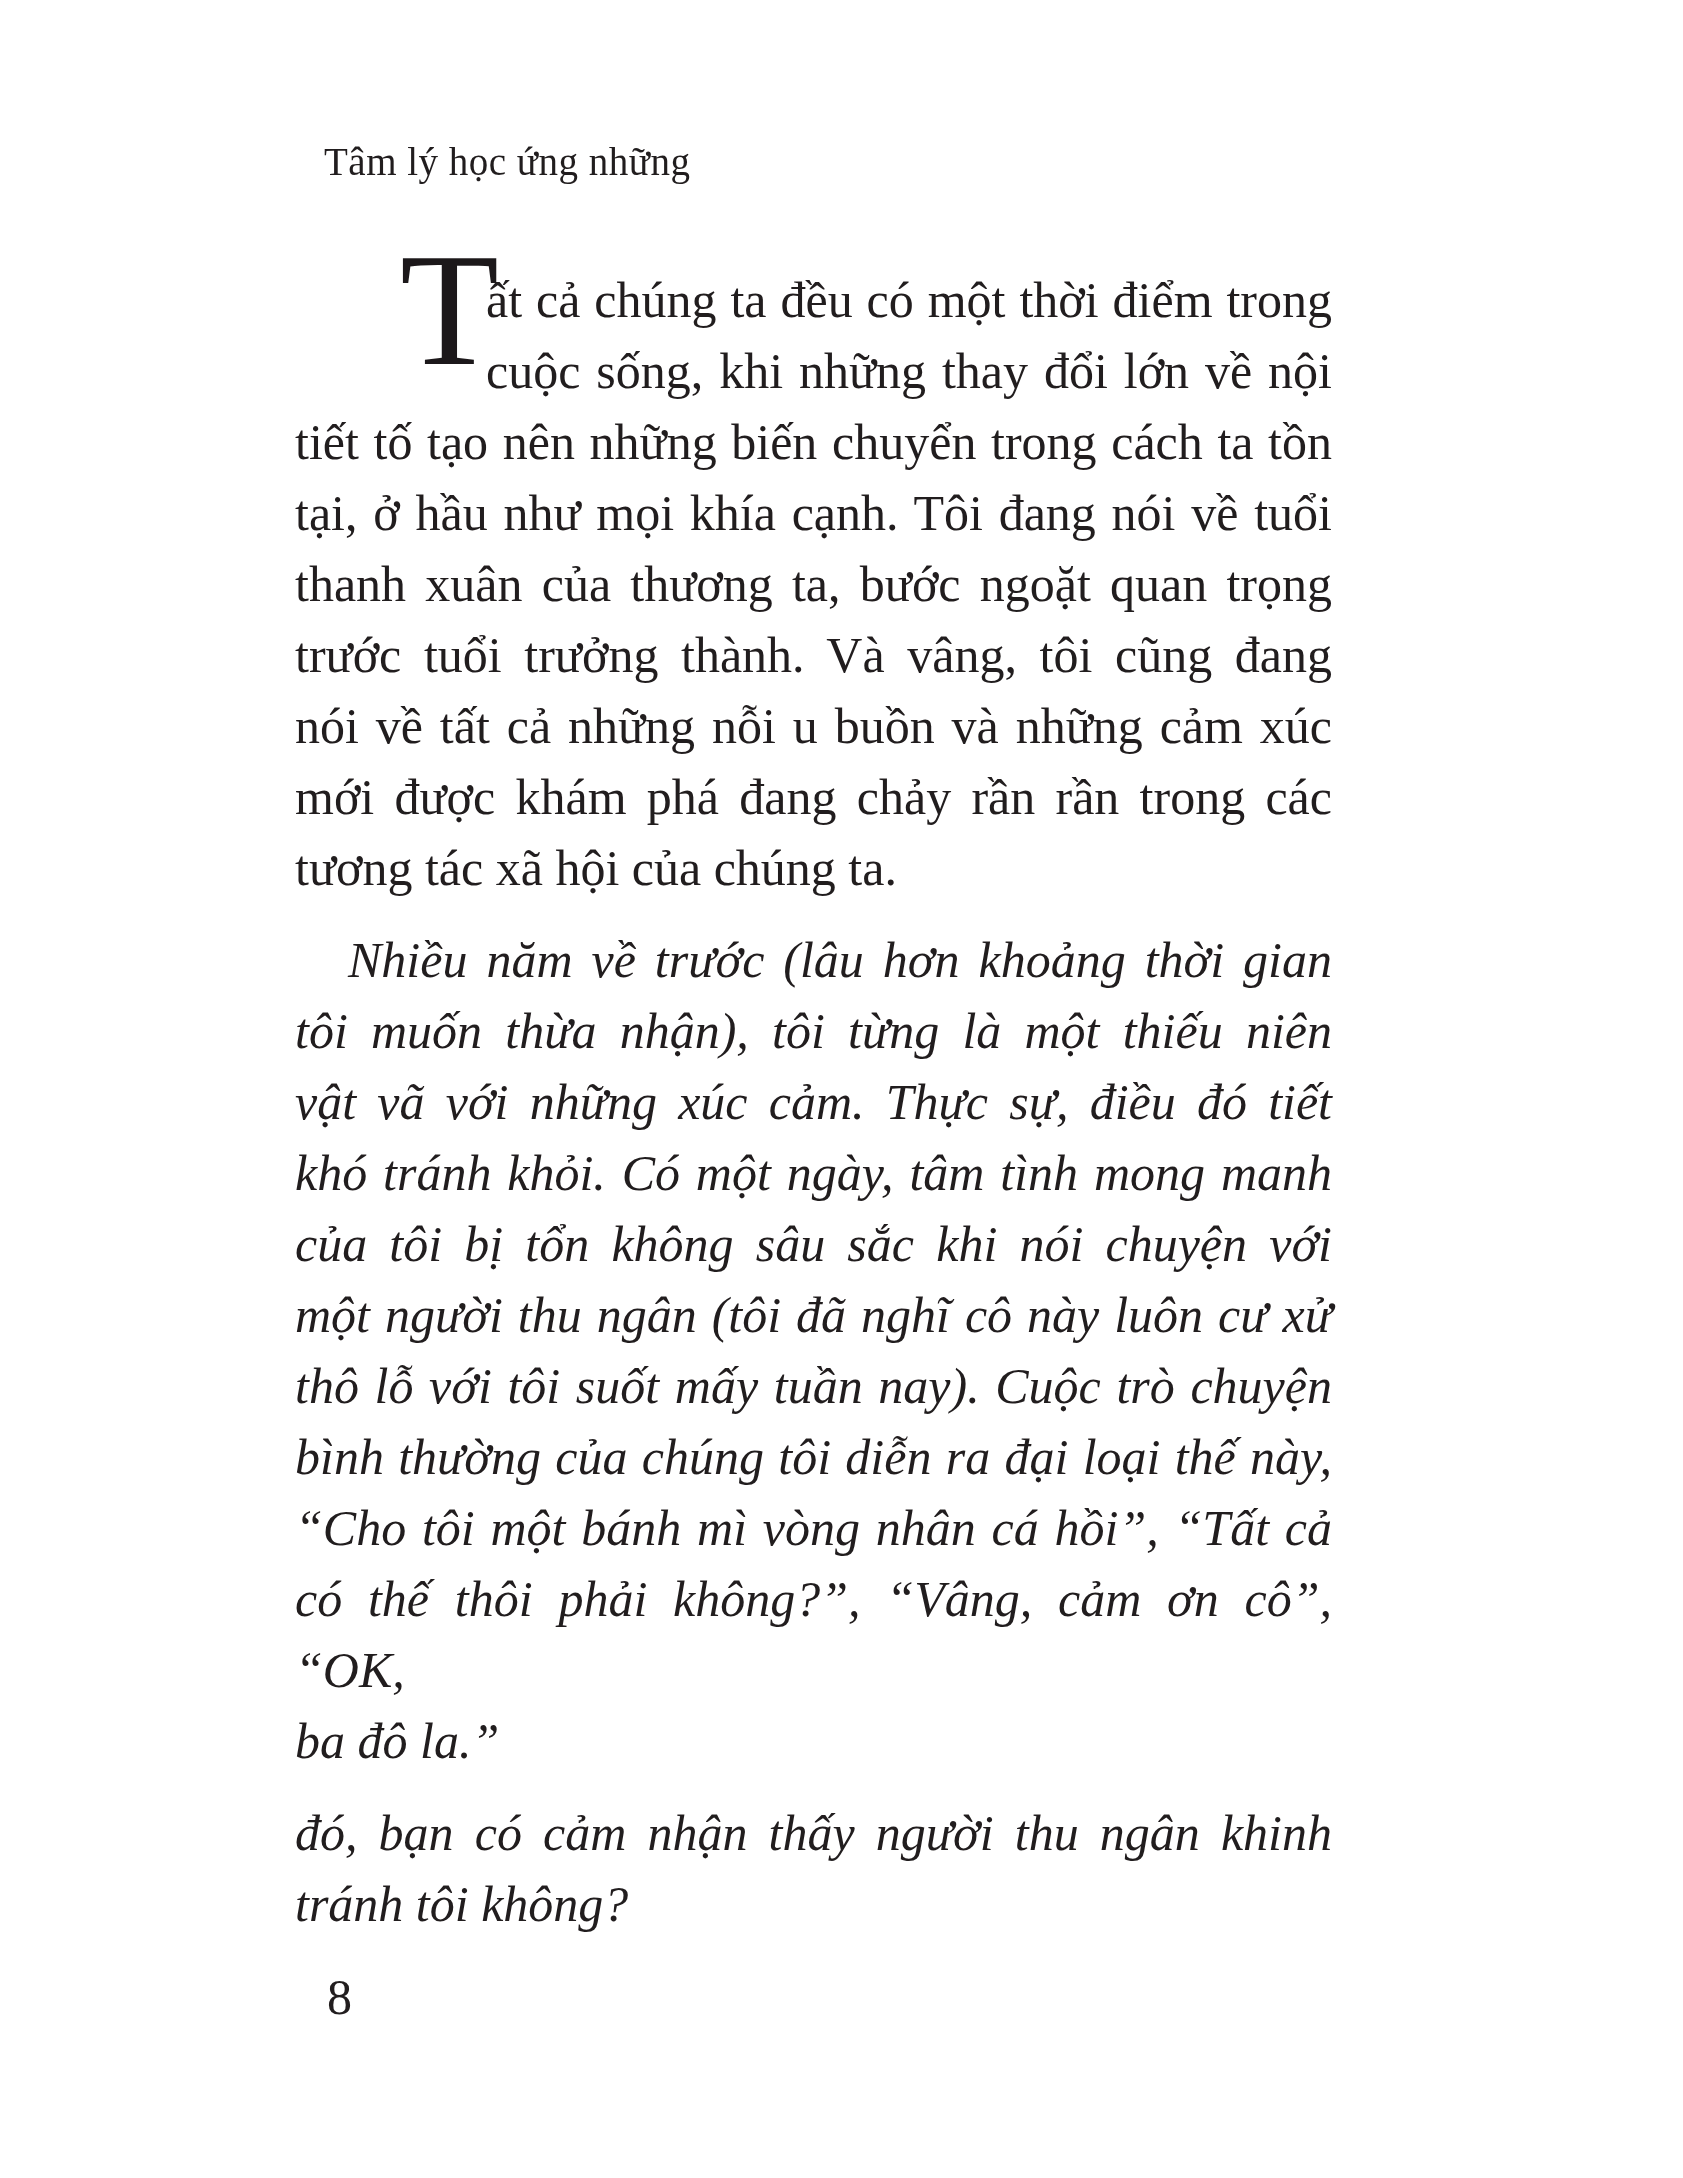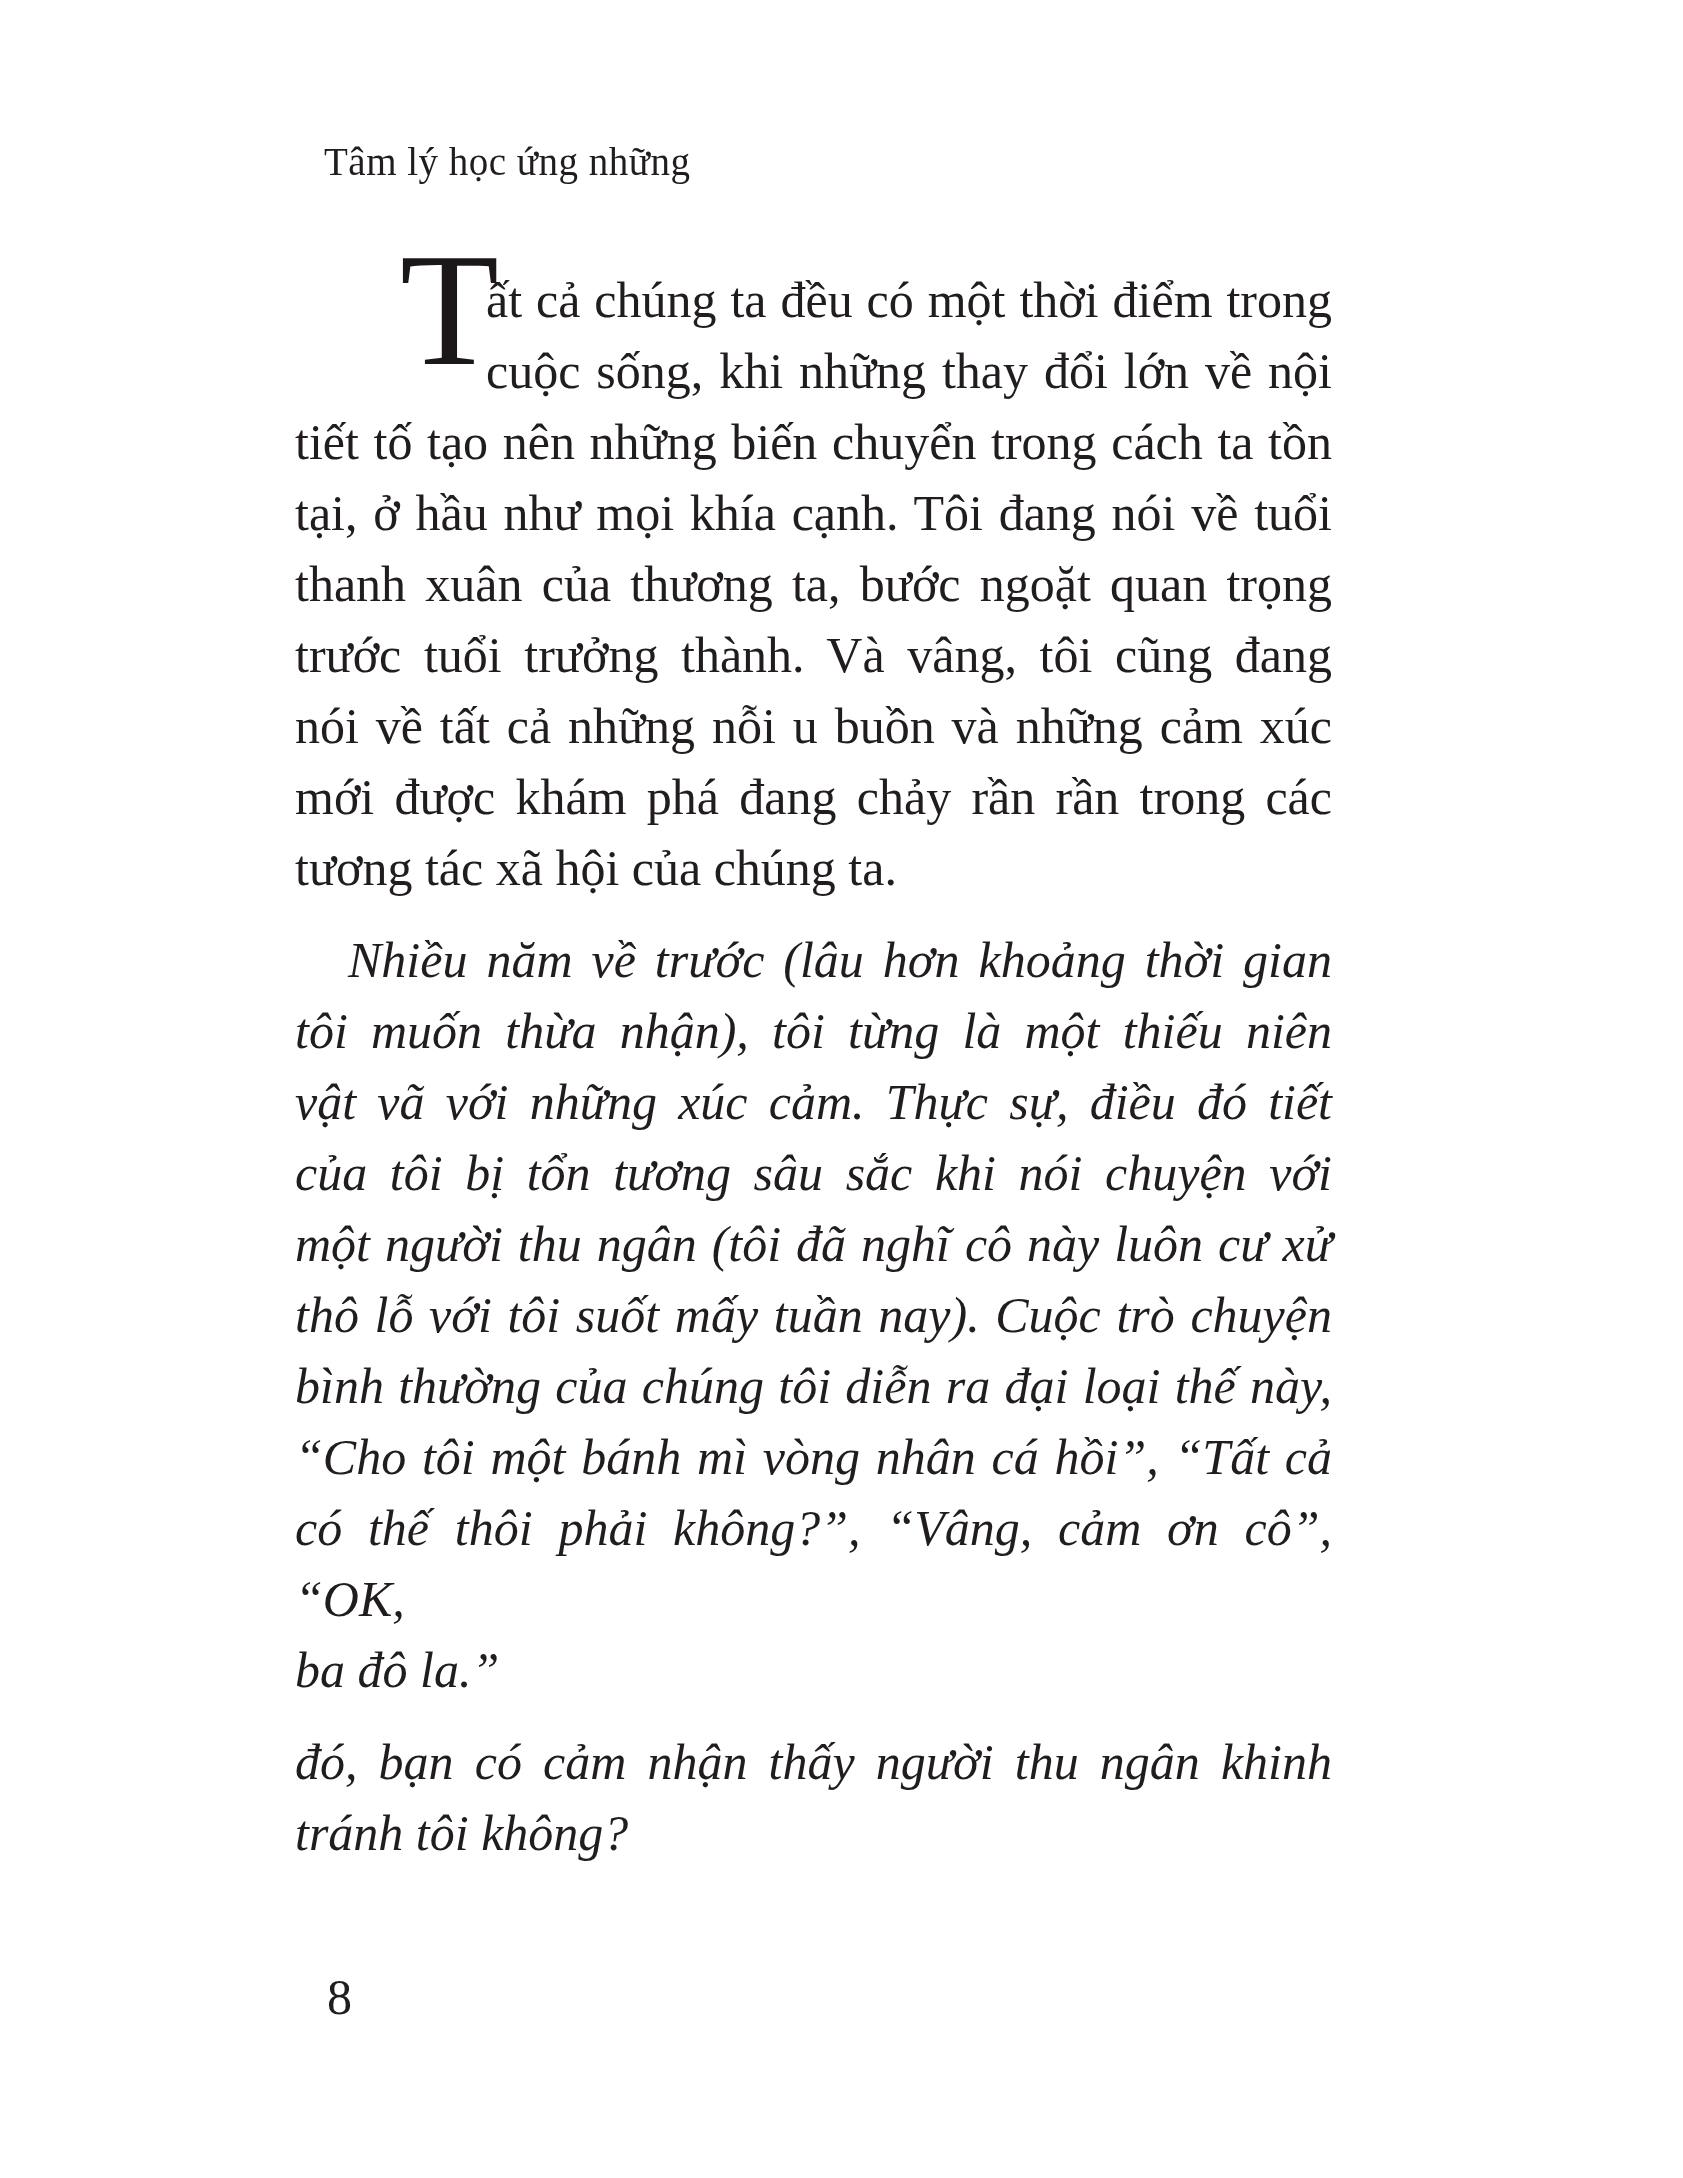--- a/index.html
+++ b/index.html
@@ -81,21 +81,22 @@
       <div class="line">thanh xuân của thương ta, bước ngoặt quan trọng</div>
       <div class="line">trước tuổi trưởng thành. Và vâng, tôi cũng đang</div>
       <div class="line">nói về tất cả những nỗi u buồn và những cảm xúc</div>
       <div class="line">mới được khám phá đang chảy rần rần trong các</div>
       <div class="line last">tương tác xã hội của chúng ta.</div>
     </div>
     <div class="paragraph spaced">
       <div class="line indented">Nhiều năm về trước (lâu hơn khoảng thời gian</div>
       <div class="line">tôi muốn thừa nhận), tôi từng là một thiếu niên</div>
       <div class="line">vật vã với những xúc cảm. Thực sự, điều đó tiết</div>
-      <div class="line">của tôi bị tổn tương sâu sắc khi nói chuyện với</div>
+      <div class="line">khó tránh khỏi. Có một ngày, tâm tình mong manh</div>
+      <div class="line">của tôi bị tổn không sâu sắc khi nói chuyện với</div>
       <div class="line">một người thu ngân (tôi đã nghĩ cô này luôn cư xử</div>
       <div class="line">thô lỗ với tôi suốt mấy tuần nay). Cuộc trò chuyện</div>
       <div class="line">bình thường của chúng tôi diễn ra đại loại thế này,</div>
       <div class="line">“Cho tôi một bánh mì vòng nhân cá hồi”, “Tất cả</div>
       <div class="line">có thế thôi phải không?”, “Vâng, cảm ơn cô”, “OK,</div>
       <div class="line last">ba đô la.”</div>
     </div>
     <div class="paragraph spaced">
       <div class="line">đó, bạn có cảm nhận thấy người thu ngân khinh</div>
       <div class="line last">tránh tôi không?</div>

